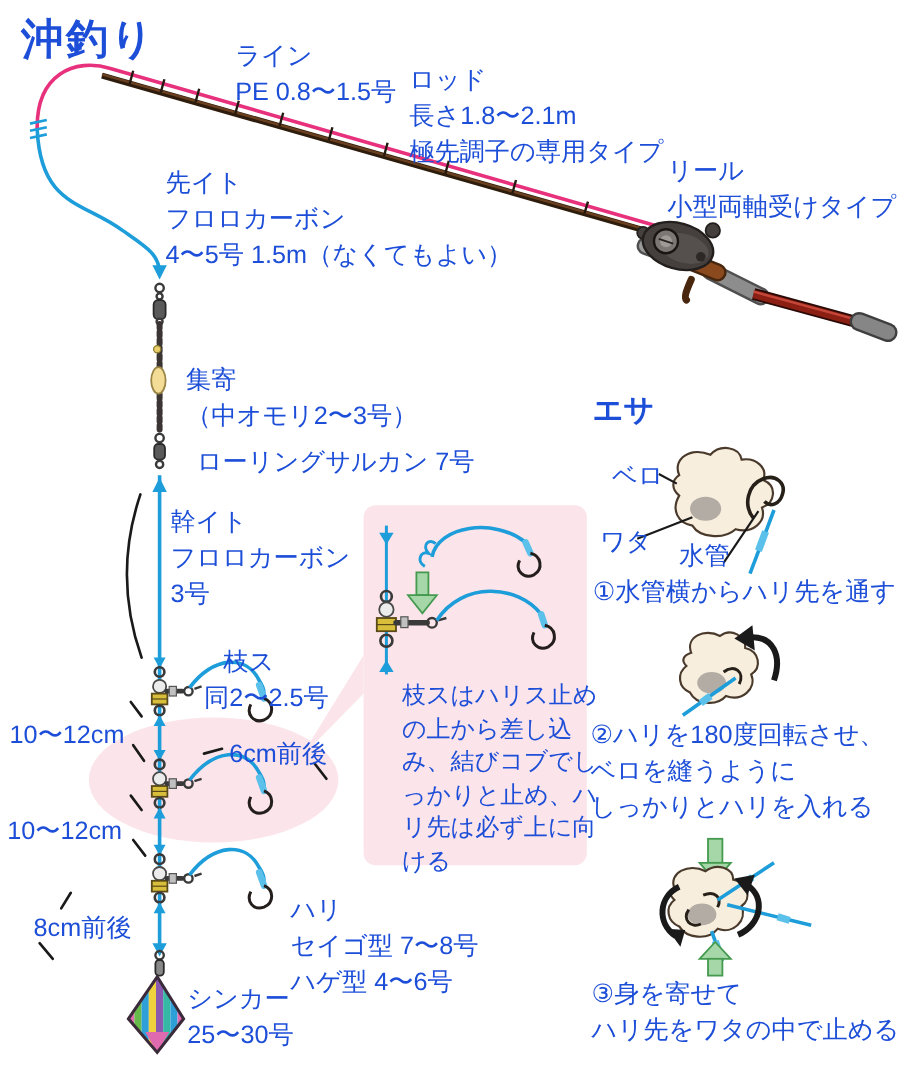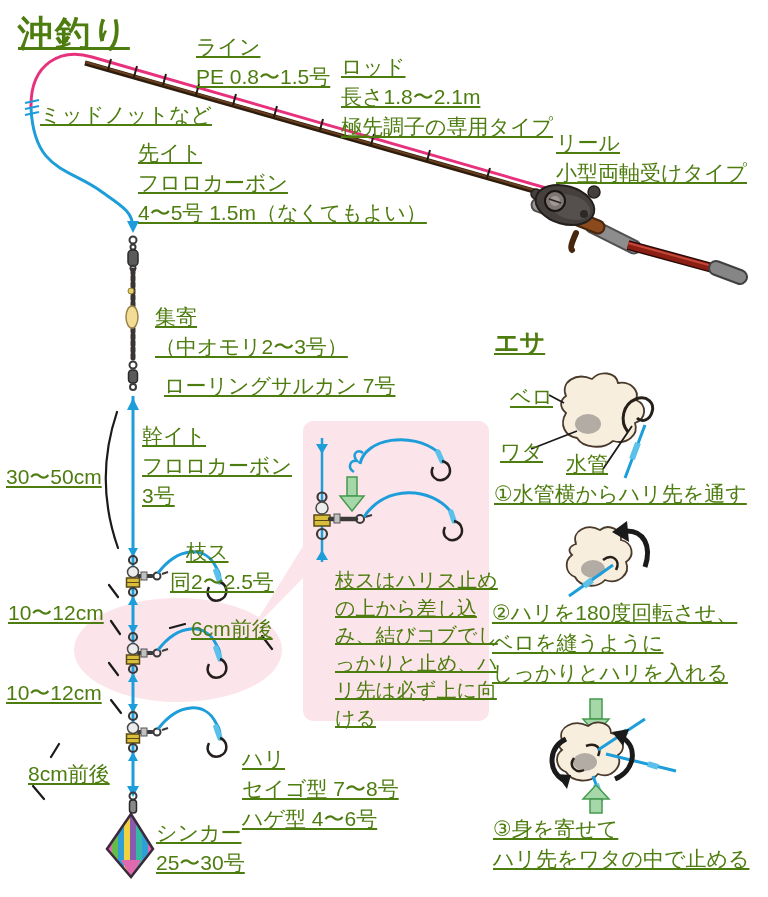--- a/index.html
+++ b/index.html
@@ -1,20 +1,20 @@
 <!DOCTYPE html>
 <html><head>
 <meta charset="utf-8">
 <style>
   html,body{margin:0;padding:0;background:#fff;}
   #canvas{position:relative;width:768px;height:897px;background:#fff;overflow:hidden;
           font-family:"Liberation Sans","DejaVu Sans",sans-serif;color:#221e1f;}
   #art{position:absolute;left:0;top:0;z-index:1;}
   .lbl{position:absolute;z-index:2;white-space:pre-line;font-size:21px;line-height:30px;
-       font-weight:500;color:#4d7c0f;text-decoration:underline;}
+       font-weight:500;color:#1d4ed8;}
   .title{font-size:35px;font-weight:bold;letter-spacing:2px;line-height:38px;}
   .esa-title{font-size:25px;font-weight:bold;line-height:28px;}
   .ind{text-indent:16px;margin-top:28px;}
   .callout-text{width:182px;font-size:20px;line-height:27.5px;white-space:normal;margin-left:28px;}
 </style>
 </head>
 <body>
 
 <div id="canvas">
 
@@ -210,31 +210,29 @@
 </svg>
 
 <div class="lbl title" style="left:18px;top:14px">沖釣り</div>
 <div class="lbl" style="left:196px;top:32px">ライン
 PE 0.8〜1.5号</div>
 <div class="lbl" style="left:341px;top:52px">ロッド
 長さ1.8〜2.1m
 極先調子の専用タイプ</div>
 <div class="lbl" style="left:556px;top:128px">リール
 小型両軸受けタイプ</div>
-<div class="lbl" style="left:40px;top:100px">ミッドノットなど</div>
 <div class="lbl" style="left:138px;top:138px">先イト
 フロロカーボン
 4〜5号 1.5m（なくてもよい）</div>
 <div class="lbl" style="left:155px;top:302px">集寄
 （中オモリ2〜3号）</div>
 <div class="lbl" style="left:164px;top:371px">ローリングサルカン 7号</div>
 <div class="lbl" style="left:142px;top:421px">幹イト
 フロロカーボン
 3号</div>
-<div class="lbl" style="left:6px;top:462px">30〜50cm</div>
 <div class="lbl ind" style="left:170px;top:509px">枝ス
 同2〜2.5号</div>
 <div class="lbl" style="left:8px;top:598px">10〜12cm</div>
 <div class="lbl" style="left:191px;top:614px">6cm前後</div>
 <div class="lbl" style="left:6px;top:678px">10〜12cm</div>
 <div class="lbl" style="left:28px;top:759px">8cm前後</div>
 <div class="lbl" style="left:242px;top:744px">ハリ
 セイゴ型 7〜8号
 ハゲ型 4〜6号</div>
 <div class="lbl" style="left:156px;top:818px">シンカー

